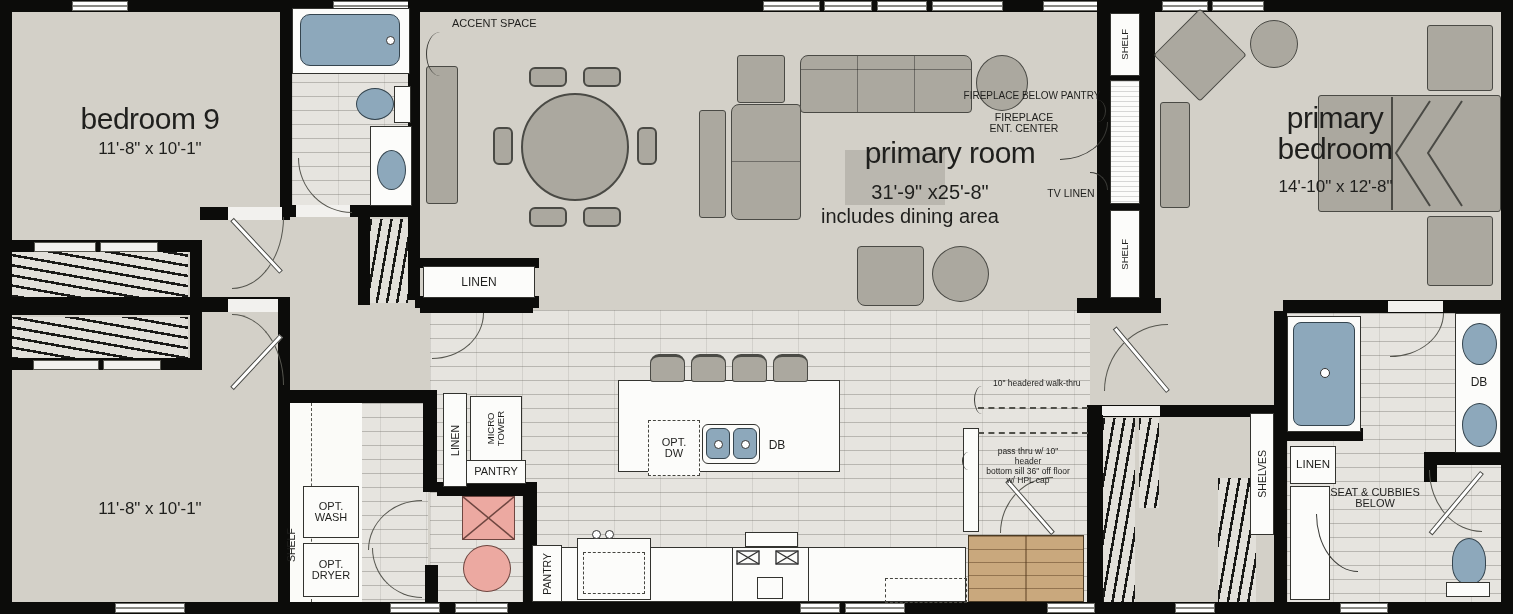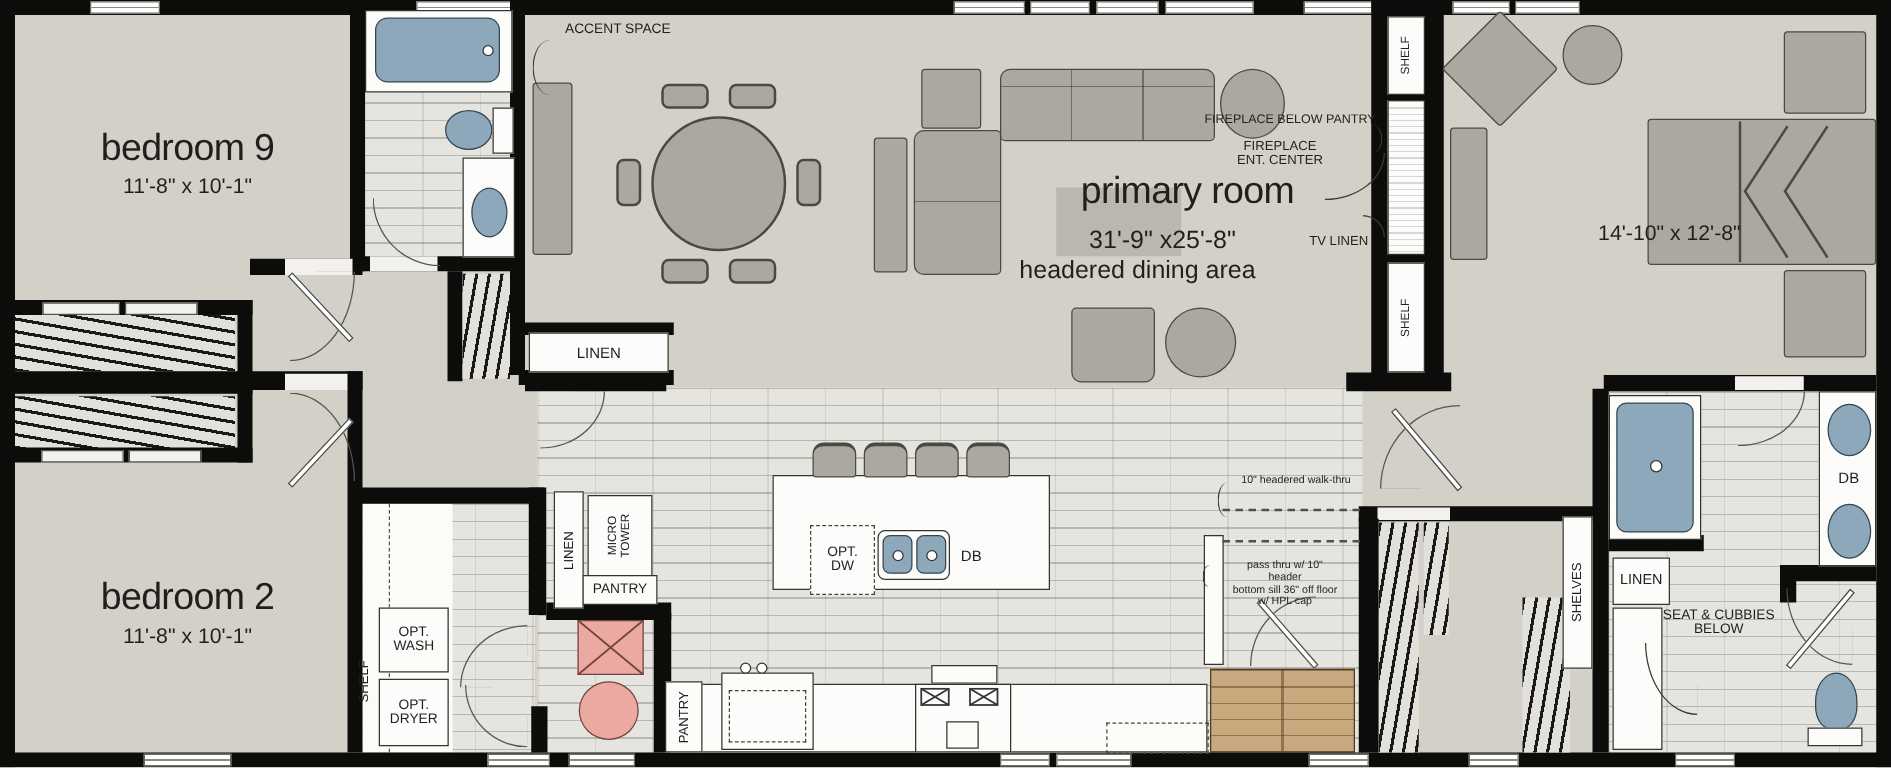--- a/index.html
+++ b/index.html
@@ -291,25 +291,26 @@
   <div class="arc arc-tl" style="left:1000px;top:477px;width:53px;height:56px"></div>
   <div class="leaf" style="left:1053px;top:531px;width:70px;transform:rotate(-131deg)"></div>
   <div class="arc arc-tl" style="left:1104px;top:324px;width:64px;height:67px"></div>
   <div class="leaf" style="left:1168px;top:389px;width:83px;transform:rotate(-130deg)"></div>
   <div class="arc arc-br" style="left:1390px;top:313px;width:54px;height:44px"></div>
   <div class="arc arc-bl" style="left:1429px;top:470px;width:53px;height:62px"></div>
   <div class="leaf" style="left:1482px;top:470px;width:80px;transform:rotate(130deg)"></div>
 
   <div class="lbl big" style="left:40px;top:103px;width:220px">bedroom 9</div>
   <div class="lbl dims" style="left:40px;top:140px;width:220px">11'-8" x 10'-1"</div>
-  <div class="lbl big" style="left:40px;top:462px;width:220px">bedroom 2</div>
   <div class="lbl dims" style="left:40px;top:500px;width:220px">11'-8" x 10'-1"</div>
   <div class="lbl big" style="left:815px;top:137px;width:270px">primary room</div>
   <div class="lbl mid" style="left:840px;top:182px;width:180px">31'-9" x25'-8"</div>
-  <div class="lbl mid" style="left:795px;top:206px;width:230px">headered dining area</div>
+  <div class="lbl mid" style="left:795px;top:206px;width:230px">includes dining area</div>
+  <div class="lbl big" style="left:1240px;top:102px;width:190px">primary
+bedroom</div>
   <div class="lbl dims" style="left:1248px;top:178px;width:175px">14'-10" x 12'-8"</div>
 
   <span class="lbl sm" style="left:452px;top:18px;width:110px;font-size:11px;text-align:left">ACCENT SPACE</span>
   <div class="lead" style="left:426px;top:32px;width:28px;height:44px;border-left:1.3px solid #3a3a36;border-radius:50%"></div>
   <span class="lbl sm" style="left:963px;top:91px;width:138px;font-size:10px">FIREPLACE BELOW PANTRY</span>
   <div class="lead" style="left:1090px;top:100px;width:16px;height:22px;border-right:1.3px solid #3a3a36;border-radius:50%"></div>
   <span class="lbl sm" style="left:978px;top:112px;width:92px;font-size:10.5px">FIREPLACE
 ENT. CENTER</span>
   <div class="lead" style="left:1060px;top:122px;width:48px;height:38px;border-right:1.3px solid #3a3a36;border-bottom:1.3px solid #3a3a36;border-bottom-right-radius:100% 100%"></div>
   <span class="lbl sm" style="left:1040px;top:188px;width:62px;font-size:10.5px">TV LINEN</span>

